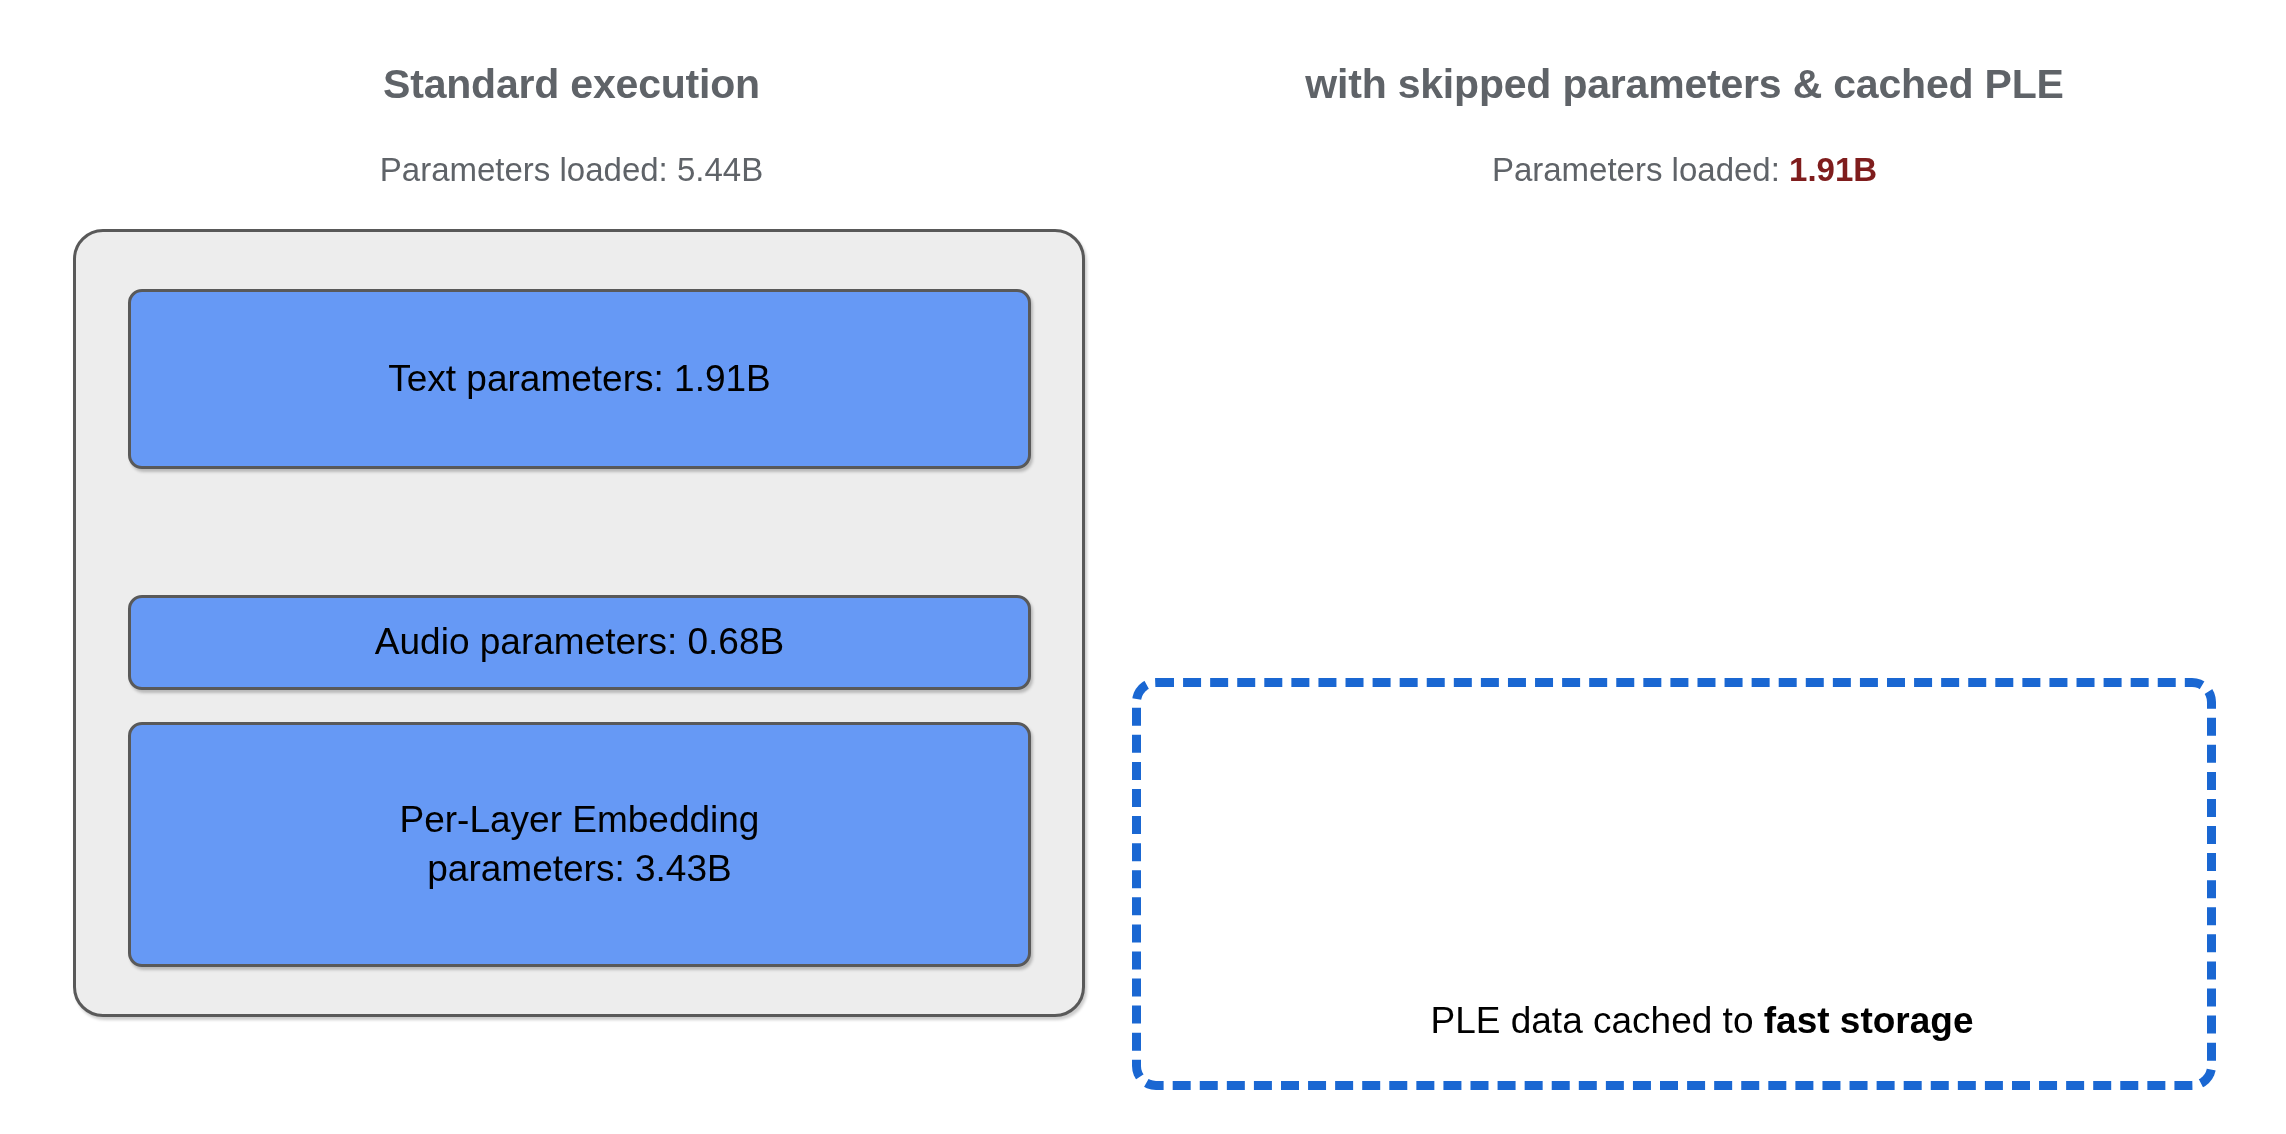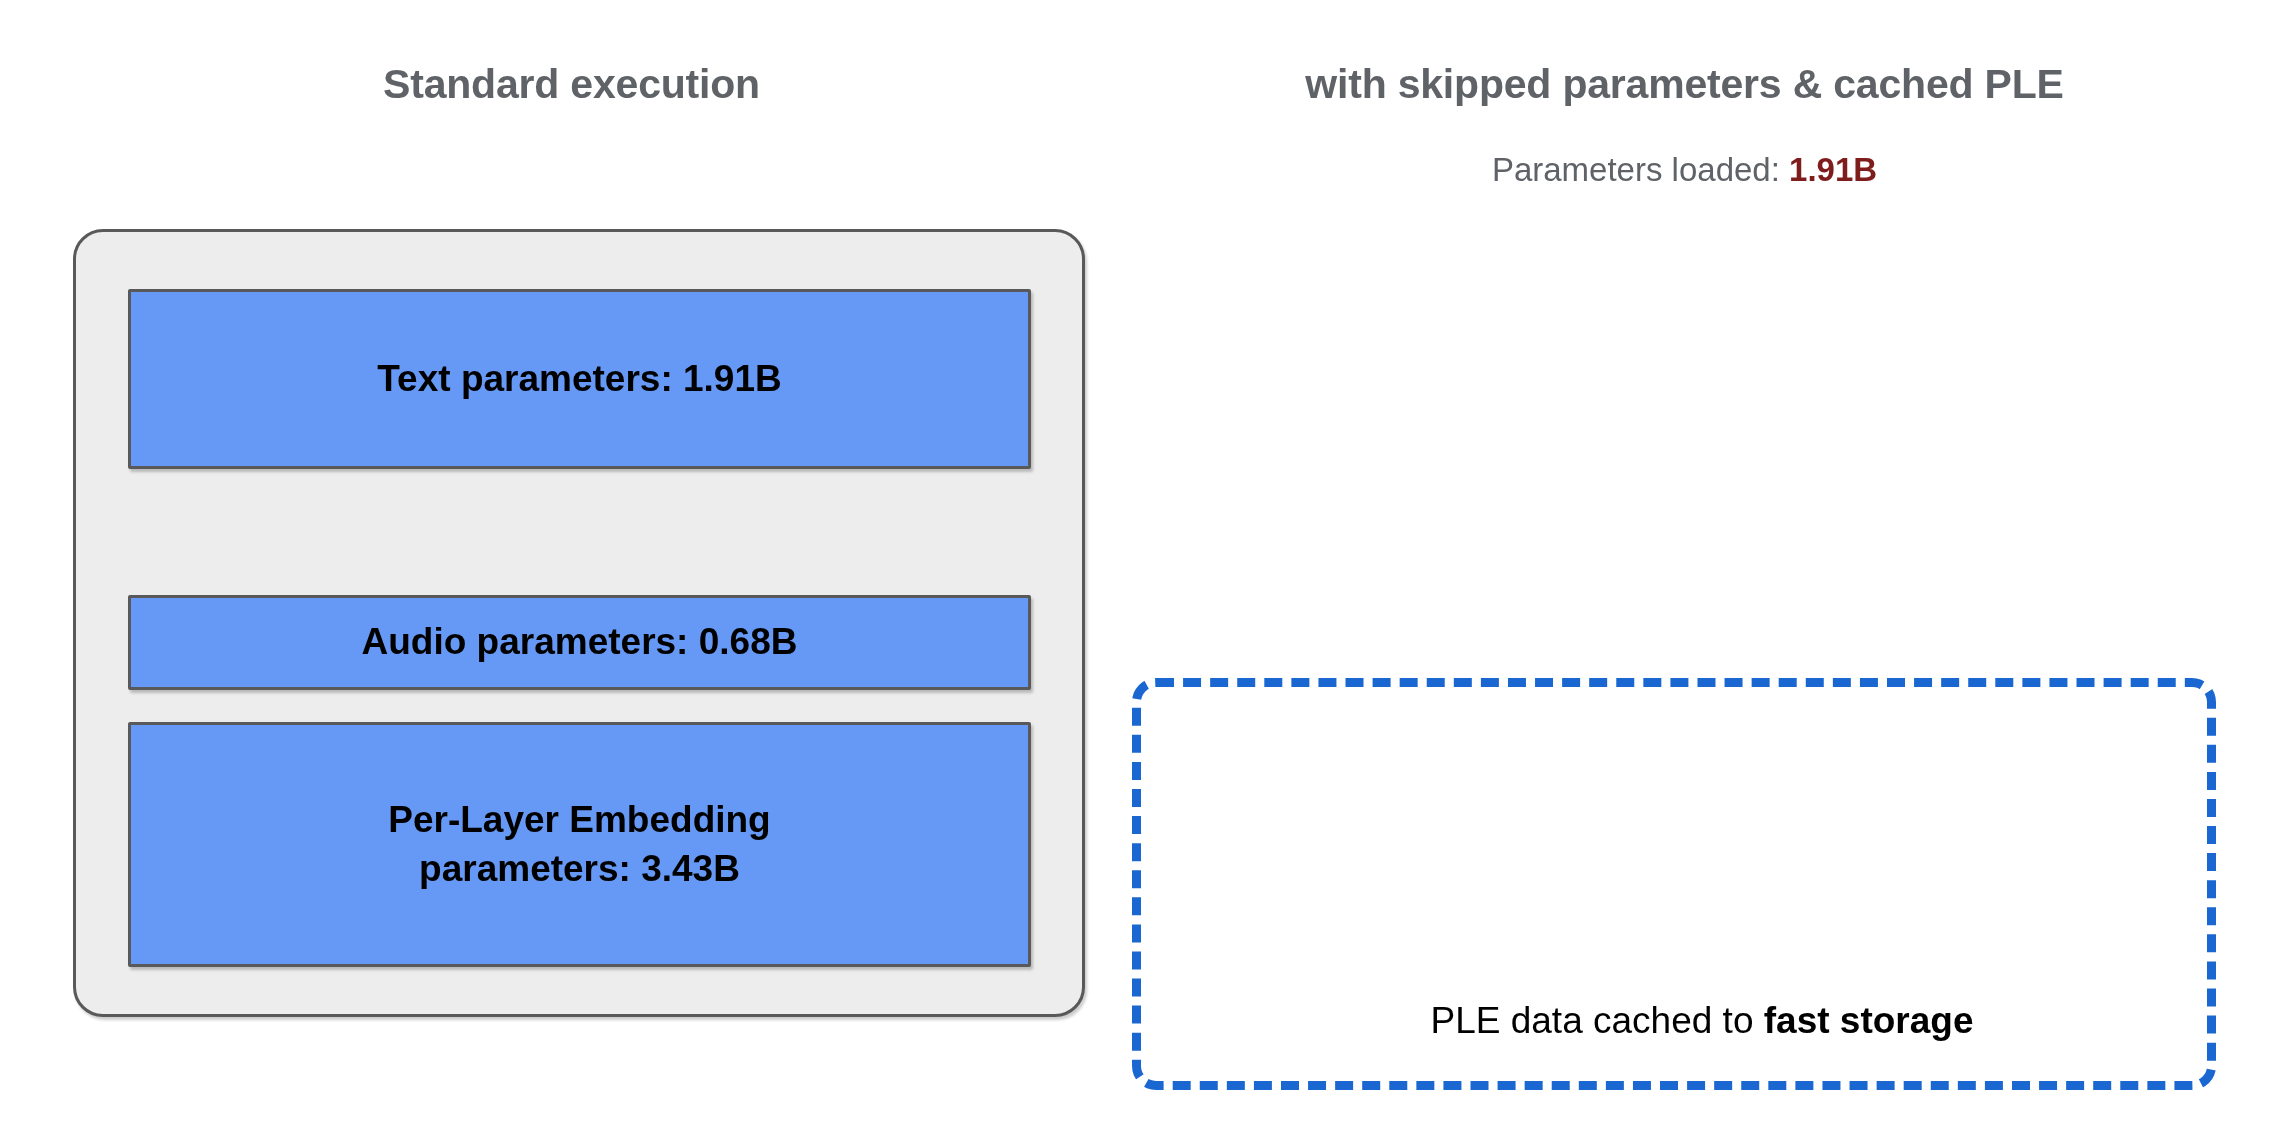--- a/index.html
+++ b/index.html
@@ -77,30 +77,29 @@
     top: 190px;
     width: 1012px;
     height: 788px;
   }
 
   
   .param-box {
     position: absolute;
     box-sizing: border-box;
     border: 3px solid #595959;
-    border-radius: 2px;
+    border-radius: 14px;
     display: flex;
     align-items: center;
     justify-content: center;
     text-align: center;
     font-size: 37px;
     line-height: 1.32;
     color: #000000;
     box-shadow: 2px 3px 3px rgba(0,0,0,0.22);
-    font-weight: bold;
   }
   .fill-blue   { background: #6699f5; }
 
   
   #l-text   { left: 52px; top: 57px;  width: 903px; height: 180px; }
   #l-vision { left: 52px; top: 263px; width: 903px; height: 72px;  }
   #l-audio  { left: 52px; top: 363px; width: 903px; height: 95px;  }
   #l-ple    { left: 52px; top: 490px; width: 903px; height: 245px; }
 
   
@@ -133,20 +132,21 @@
 </style>
 </head>
 <body>
 
 <div id="stage">
 
   <div class="panel left">
 
     <div class="panel-title left-title">Standard execution</div>
 
+    <div class="panel-subtitle left-sub"><span>Parameters loaded: </span><span class="plain">5.44B</span></div>
 
     <div class="container-card" id="left-card">
 
       <div class="param-box fill-blue" id="l-text">
         <span>Text parameters: 1.91B</span>
       </div>
 
 
       <div class="param-box fill-blue" id="l-audio">
         <span>Audio parameters: 0.68B</span>

